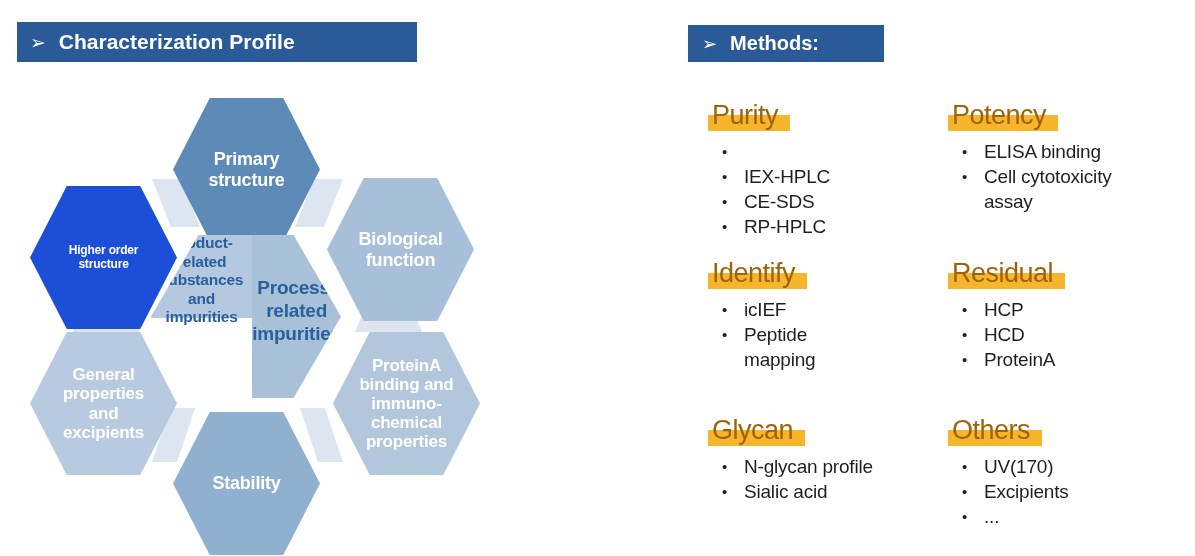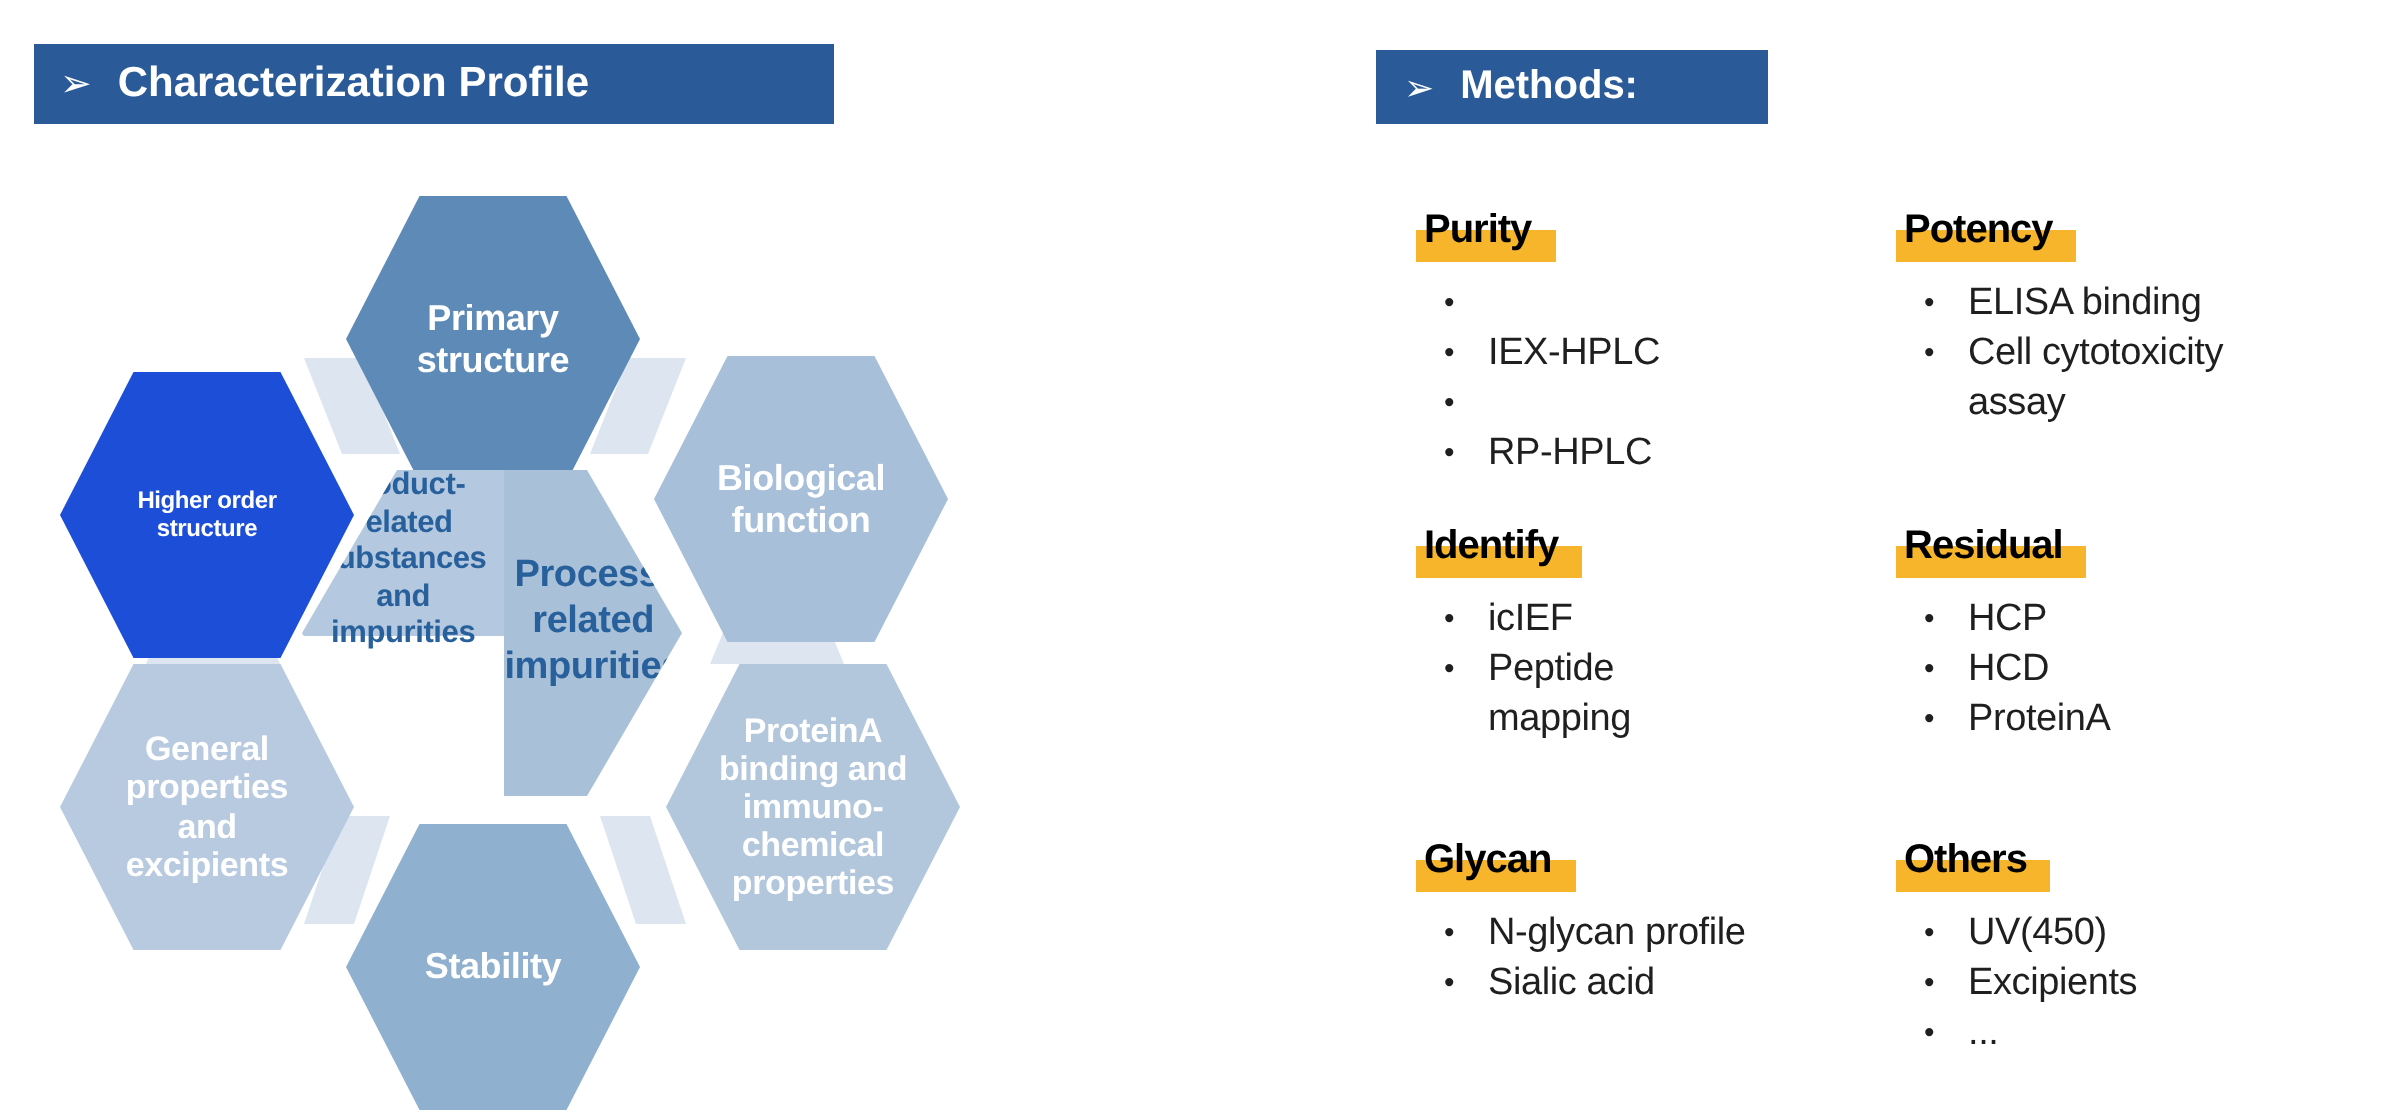--- a/index.html
+++ b/index.html
@@ -44,22 +44,22 @@
   #sec-purity   { left:712px; top:100px; }
   #sec-potency  { left:952px; top:100px; }
   #sec-identify { left:712px; top:258px; }
   #sec-residual { left:952px; top:258px; }
   #sec-glycan   { left:712px; top:415px; }
   #sec-others   { left:952px; top:415px; }
 
   .heading-wrap { position:relative; display:inline-block; }
   .highlight-bar { position:absolute; left:-4px; right:-12px; top:15px; height:16px;
                    background:#f6b52b; z-index:0; }
-  .heading-text { position:relative; z-index:1; font-size:20px; font-weight:bold;
-                  color:#000000; letter-spacing:-0.5px; line-height:31px; }
+  .heading-text { position:relative; z-index:1; font-size:27px; font-weight:normal;
+                  color:#a16207; letter-spacing:-0.5px; line-height:31px; }
 
   ul.items { list-style:none; margin-top:8px; }
   li.item { display:flex; align-items:flex-start; line-height:25px; }
   .dot { width:32px; padding-left:10px; font-size:15px; color:#1f1f1f; }
   .item-text { font-size:19px; color:#1f1f1f; width:178px; letter-spacing:-0.2px; }
   .narrow .item-text { width:120px; }
 </style>
 </head>
 <body>
 
@@ -118,20 +118,21 @@
     <ul class="items">
       <li class="item">
         <span class="dot">•</span>
         </li>
       <li class="item">
         <span class="dot">•</span>
         <span class="item-text">IEX-HPLC</span>
         </li>
       <li class="item">
         <span class="dot">•</span>
+        <span class="item-text">CE-SDS</span>
         </li>
       <li class="item">
         <span class="dot">•</span>
         <span class="item-text">RP-HPLC</span>
         </li>
     </ul>
   </div>
 
   <div class="section" id="sec-potency">
     <div class="heading-wrap">
@@ -206,21 +207,21 @@
   </div>
 
   <div class="section" id="sec-others">
     <div class="heading-wrap">
       <div class="highlight-bar"></div>
       <span class="heading-text">Others</span>
     </div>
     <ul class="items">
       <li class="item">
         <span class="dot">•</span>
-        <span class="item-text">UV(450)</span>
+        <span class="item-text">UV(170)</span>
         </li>
       <li class="item">
         <span class="dot">•</span>
         <span class="item-text">Excipients</span>
         </li>
       <li class="item">
         <span class="dot">•</span>
         <span class="item-text">...</span>
         </li>
     </ul>

